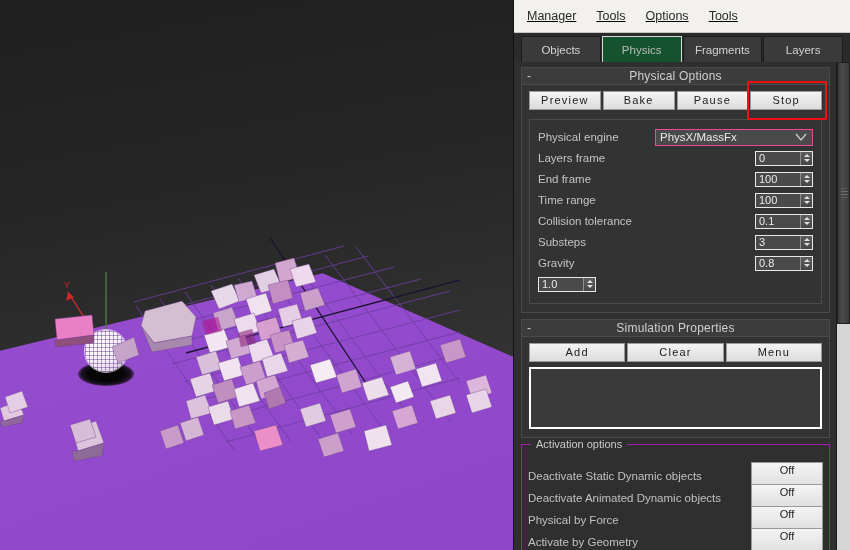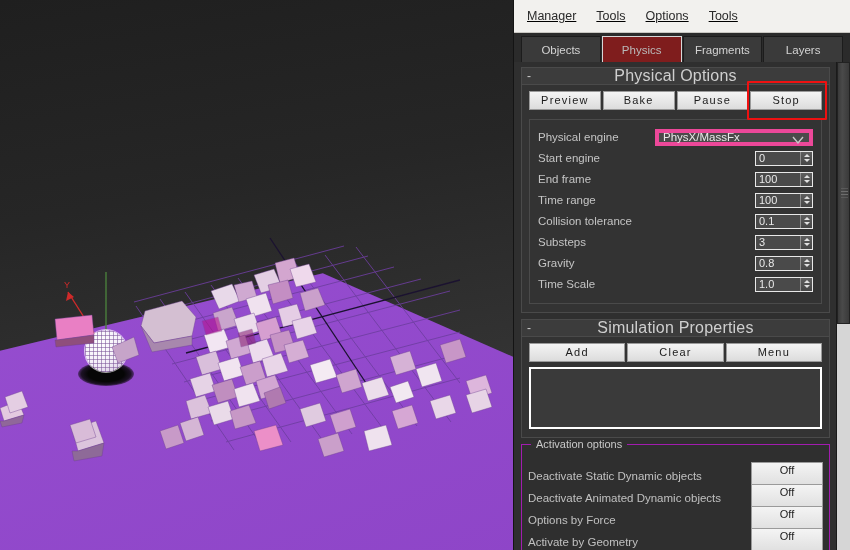--- a/index.html
+++ b/index.html
@@ -75,38 +75,38 @@
     padding:3px 7px 0 7px; gap:1px;
   }
   .tab {
     flex:1; display:flex; align-items:center; justify-content:center;
     font-size:11.5px; color:#d3d3d3;
     background:#3a3a3a;
     border:1px solid #1c1c1c;
     border-bottom:none;
     cursor:default;
   }
-  .tab.active { background:#7f1d1d; color:#b9b9b9; border-color:#d7d7d7; }
+  .tab.active { background:#14532d; color:#b9b9b9; border-color:#d7d7d7; }
 
   #scrollarea {
     position:absolute; left:0; top:62px; width:337px; height:488px;
     background:#2f2f2f;
   }
   #content {
     position:absolute; left:0; top:0; width:322px; height:488px;
     padding:5px 6px 0 7px;
   }
 
   .rollout { border:1px solid #4a4a4a; background:#333333; margin-bottom:6px; }
   .rollout-head {
     position:relative; height:17px; background:#3c3c3c;
     border-bottom:1px solid #4a4a4a;
     display:flex; align-items:center; justify-content:center;
   }
-  .rollout-head .title { font-size:16px; color:#cfcfcf; letter-spacing:.2px; }
+  .rollout-head .title { font-size:12px; color:#cfcfcf; letter-spacing:.2px; }
   .rollout-head .collapse {
     position:absolute; left:5px; top:0; bottom:0;
     display:flex; align-items:center; font-size:12px; color:#cccccc; cursor:default;
   }
   .rollout-body { padding:6px 7px 8px 7px; }
 
   .btnrow { display:flex; gap:2px; }
   .btn {
     flex:1; height:19px; line-height:17px; text-align:center;
     font-size:11px; color:#1b1b1b; letter-spacing:1.2px;
@@ -124,21 +124,21 @@
     margin-top:9px;
     border:1px solid #4a4a4a;
     background:#333333;
     padding:7px 8px 8px 8px;
   }
   .prow { display:flex; align-items:center; height:20px; margin-bottom:1px;gap:36px; }
   .plabel { font-size:11.5px; color:#c4c4c4; flex:1; }
 
   .dropdown {
     width:158px; height:17px;
-    background:#4a4a4a; border:4px solid #ec4899;
+    background:#4a4a4a; border:1px solid #ec4899;
     display:flex; align-items:center; padding:0 4px;
     font-size:11.5px; color:#e9e9e9; cursor:default;
     position:relative;
   }
   .dropdown .chev { position:absolute; right:5px; top:3px; }
 
   .spin {
     width:58px; height:15px; display:flex;
     border:1px solid #e8e8e8; background:#4a4a4a;
   }
@@ -357,21 +357,21 @@
                 <span class="plabel">Physical engine</span>
                 <div class="dropdown">
                   <span>PhysX/MassFx</span>
                   <svg class="chev" width="12" height="9" viewBox="0 0 12 9">
                     <path d="M1 1 L6 7 L11 1" stroke="#c9c9c9" stroke-width="1.4" fill="none"></path>
                   </svg>
                 </div>
               </div>
 
               <div class="prow">
-                <span class="plabel">Start engine</span>
+                <span class="plabel">Layers frame</span>
                 <div class="spin">
                   <span class="val">0</span>
                   <span class="arrows">
                       <i class="tri-up"></i>
                       <i class="tri-dn"></i>
                     </span>
                 </div>
               </div>
 
               <div class="prow">
@@ -423,21 +423,20 @@
                 <div class="spin">
                   <span class="val">0.8</span>
                   <span class="arrows">
                       <i class="tri-up"></i>
                       <i class="tri-dn"></i>
                     </span>
                 </div>
               </div>
 
               <div class="prow">
-                <span class="plabel">Time Scale</span>
                 <div class="spin">
                   <span class="val">1.0</span>
                   <span class="arrows">
                       <i class="tri-up"></i>
                       <i class="tri-dn"></i>
                     </span>
                 </div>
               </div>
 
             </div>
@@ -464,21 +463,21 @@
 
           <div class="arow">
             <span class="alabel">Deactivate Static Dynamic objects</span>
             <span class="toggle">Off</span>
           </div>
           <div class="arow">
             <span class="alabel">Deactivate Animated Dynamic objects</span>
             <span class="toggle">Off</span>
           </div>
           <div class="arow">
-            <span class="alabel">Options by Force</span>
+            <span class="alabel">Physical by Force</span>
             <span class="toggle">Off</span>
           </div>
           <div class="arow">
             <span class="alabel">Activate by Geometry</span>
             <span class="toggle">Off</span>
           </div>
         </div>
 
       </div>
     </div>

